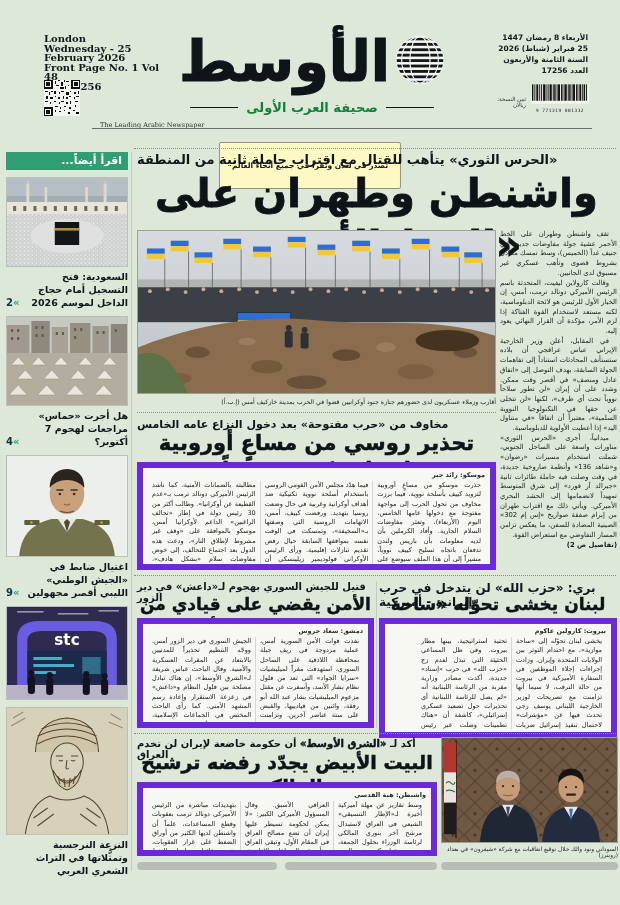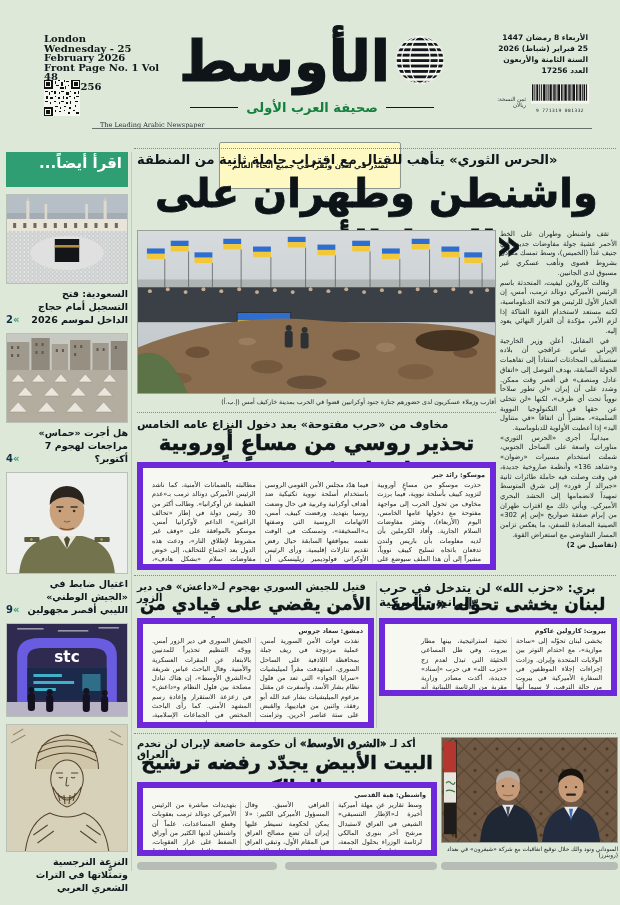--- a/index.html
+++ b/index.html
@@ -25,22 +25,22 @@
   .barcode-num { font-family:"DejaVu Sans Mono", monospace; font-size:4.5px; letter-spacing:.5px; direction:ltr; }
   .price { position:absolute; right:94px; top:96px; width:36px; font-size:5.5px; text-align:right; color:#2a2f33; }
   .mast-rule { position:absolute; top:128px; left:92px; right:28px; border-top:1px solid #6a716c; }
   .tagline-box { position:absolute; top:142px; left:50%; transform:translateX(-50%);
                  background:#fef9c3; border:1px solid #8d948d; border-radius:2px;
                  padding:18px 12px; font-size:7.5px; font-weight:bold; color:#14181c; white-space:nowrap; }
   .top-dotted { position:absolute; top:148px; left:134px; right:4px; border-top:1px dotted #858b85; }
 
   
   .sidebar { position:absolute; left:6px; top:152px; width:122px; }
-  .sb-banner { background:#2f9e72; color:#ffffff; font-size:15px; font-weight:bold;
-               padding:2px 6px 15px; text-align:right; }
+  .sb-banner { background:#2f9e72; color:#ffffff; font-size:11px; font-weight:bold;
+               padding:2px 6px 3px; text-align:right; }
   .sb-item { margin-top:7px; }
   .sb-img { width:122px; border:1px solid #b9c0b8; background:#ccc; font-size:0; line-height:0; }
   .sb-img svg { display:block; width:100%; }
   .sb-title { position:relative; margin-top:3px; padding-left:18px; font-size:9.5px; font-weight:bold;
               line-height:13px; text-align:right; color:#10161b; min-height:26px; }
   .sb-page { position:absolute; left:0; bottom:0; direction:ltr; font-size:10px; font-weight:bold; }
   .sb-page .num { color:#123047; }
   .sb-page .mark { color:#2f9e72; }
 
   
@@ -75,21 +75,21 @@
   .ru-headline { top:430px; left:137px; width:359px; font-size:21px; line-height:27px; -webkit-text-stroke:0.5px #0e1318; }
   .ru-box { left:137px; top:462px; width:359px; height:108px; }
   .mid-dotted { top:575px; left:134px; right:4px; }
 
   
   .sy-kicker { top:581px; left:137px; width:237px; font-size:10px; }
   .sy-headline { top:593px; left:137px; width:237px; font-size:17px; line-height:22px; -webkit-text-stroke:0.4px #0e1318; }
   .sy-box { left:137px; top:618px; width:237px; height:110px; }
   .lb-kicker { top:581px; left:379px; width:238px; font-size:12px; }
   .lb-headline { top:593px; left:379px; width:238px; font-size:17px; line-height:22px; -webkit-text-stroke:0.4px #0e1318; }
-  .lb-box { left:379px; top:618px; width:238px; height:78px;padding-left:32px; }
+  .lb-box { left:379px; top:618px; width:238px; height:120px;padding-left:32px; }
   .sl-vrule { left:376px; top:581px; height:147px; }
   .low-dotted { top:733px; left:134px; right:4px; }
 
   
   .iq-kicker { top:738px; left:137px; width:300px; font-size:10px; }
   .iq-kicker .paper-logo { font-weight:bold; -webkit-text-stroke:0.4px #0e1318; }
   .iq-headline { top:750px; left:137px; width:300px; font-size:19px; line-height:24px; -webkit-text-stroke:0.5px #0e1318; }
   .iq-box { left:137px; top:782px; width:300px; height:74px; }
   .iq-photo { position:absolute; left:441px; top:737px; width:177px; height:106px;
               border:1px solid #9aa199; font-size:0; }

